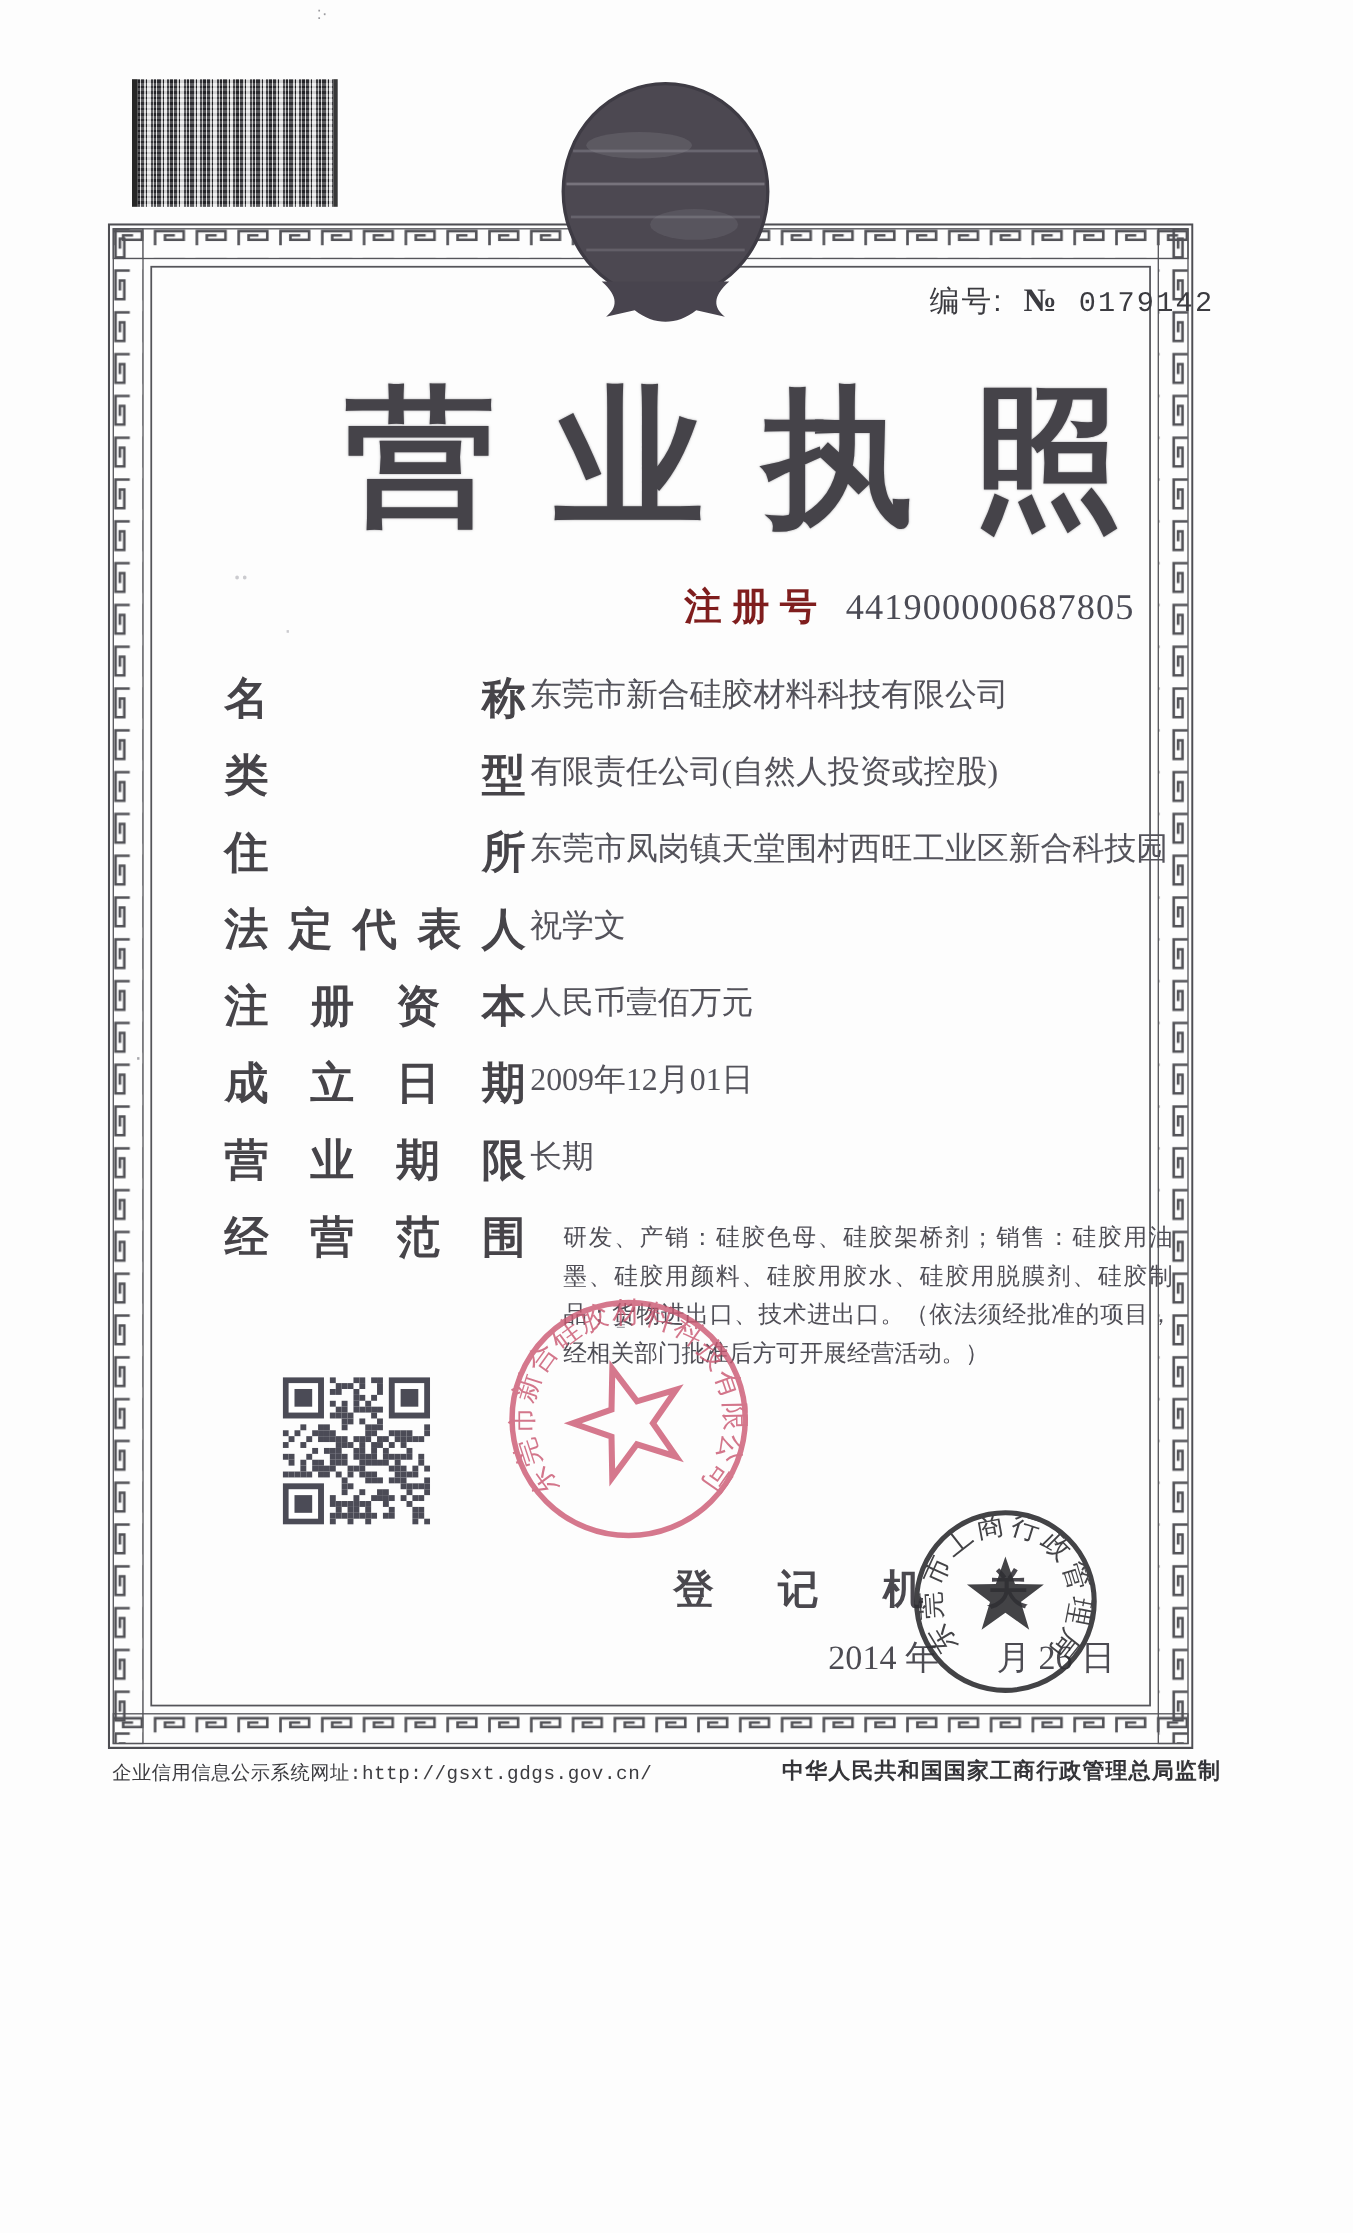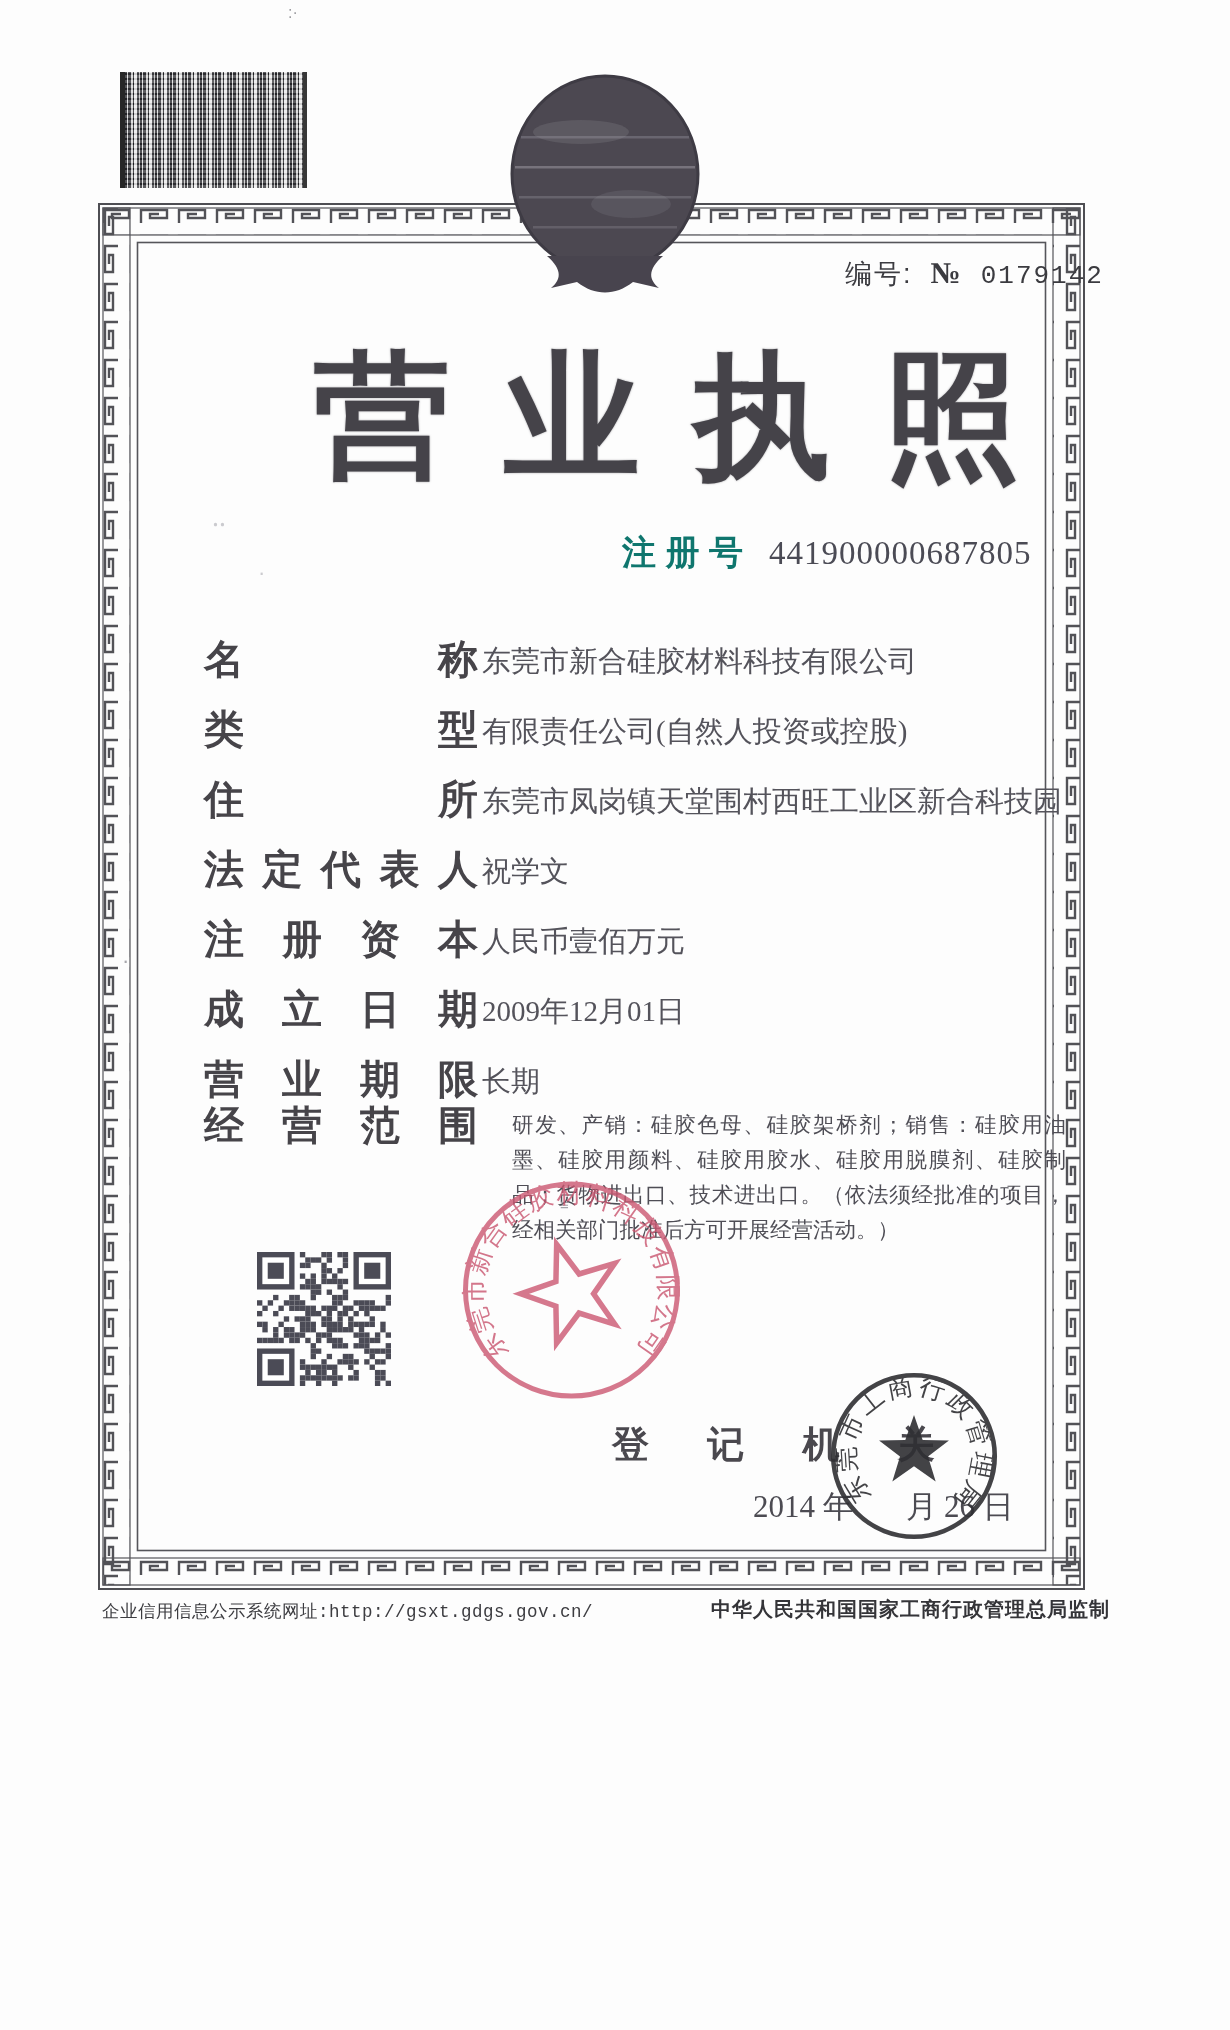--- a/index.html
+++ b/index.html
@@ -26,26 +26,26 @@
     font-size:27px;color:#3b3b40;letter-spacing:2px;}
   .serial .sym{font-family:"Liberation Serif",serif;font-weight:bold;font-size:30px;}
   .serial .num{font-family:"Liberation Mono",monospace;font-size:26px;}
   
   .title{left:138px;top:336px;width:909px;text-align:right;z-index:2;}
   .title span{display:inline-block;transform:translateX(27px);
     font-size:136px;line-height:160px;font-weight:800;letter-spacing:54px;
     color:#454349;text-shadow:0 0 2px rgba(70,68,75,.55);}
   
   .regline{left:622px;top:530px;z-index:2;display:flex;align-items:baseline;}
-  .regline .lab{font-size:34px;line-height:44px;color:#0f766e;font-weight:600;text-align:center;}
+  .regline .lab{font-size:34px;line-height:44px;color:#7f1d1d;font-weight:600;text-align:center;}
   .regline .no{font-size:33px;line-height:44px;margin-left:26px;color:#4b4b55;
     letter-spacing:1px;font-family:"Liberation Serif",serif;}
   
   .fields{left:204px;top:612px;width:862px;z-index:2;}
-  .row{display:flex;align-items:flex-end;height:70px;}
+  .row{display:flex;align-items:flex-start;height:70px;}
   .row .lab{flex:0 0 274px;font-size:40px;font-weight:600;color:#464449;
     text-align:justify;text-align-last:justify;line-height:46px;}
   .row .val{margin-left:4px;font-size:29px;color:#54535b;
     font-family:"Liberation Serif",serif;white-space:nowrap;}
   .row.scope{height:auto;align-items:flex-start;gap:30px;}
   .row.scope .val{white-space:normal;width:618px;font-size:21.5px;line-height:35px;
     text-align:justify;padding-top:6px;color:#4f4e56;}
   
   .registry{left:612px;top:1420px;z-index:2;font-size:37px;font-weight:600;
     letter-spacing:24px;color:#4a484e;}

